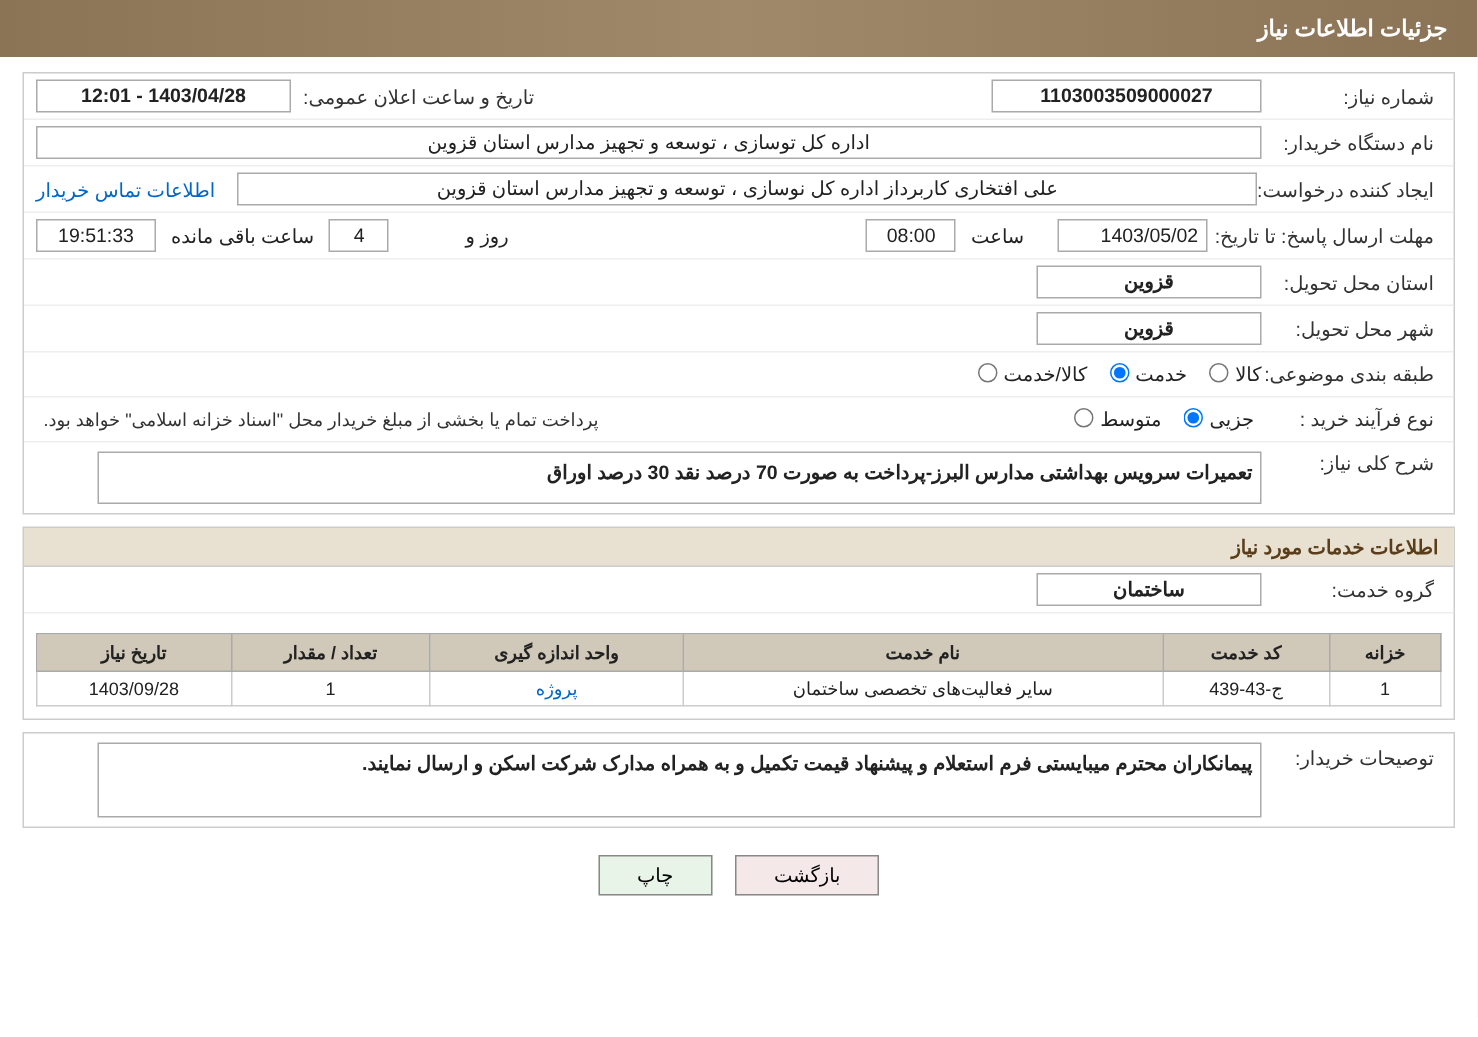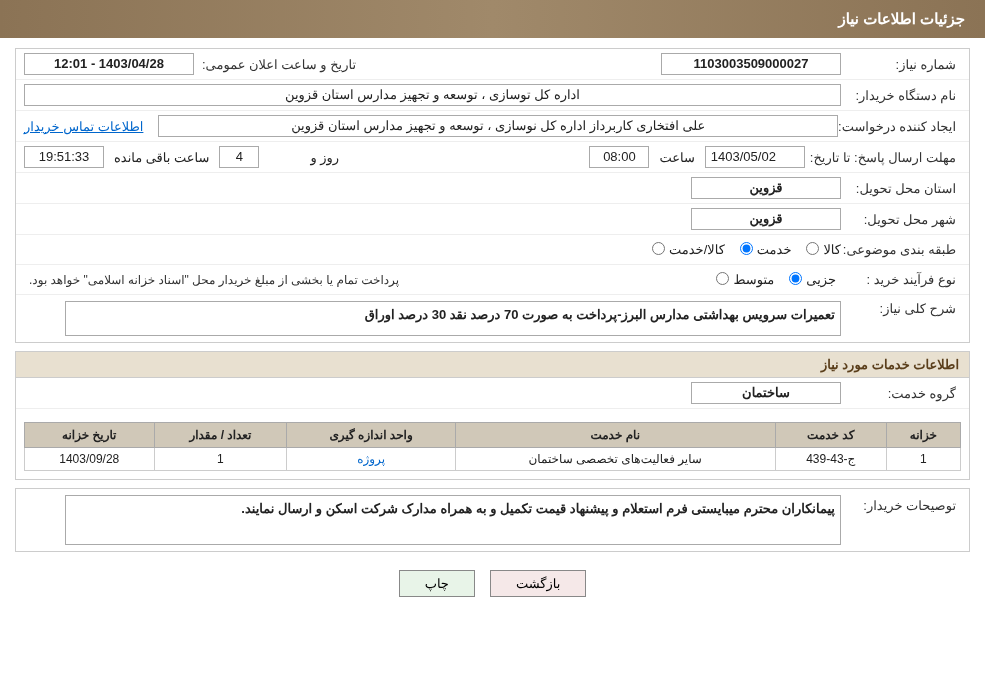--- a/index.html
+++ b/index.html
@@ -77,21 +77,20 @@
       min-width: 350px;
     }
     .date-input {
       border: 1px solid #aaa;
       background: #fff;
       padding: 2px 5px;
       min-height: 22px;
     }
     .link-blue {
       color: #0066cc;
-      text-decoration: underline;
       cursor: pointer;
     }
     .radio-group {
       display: flex;
       gap: 15px;
       align-items: center;
       direction: rtl;
     }
     .radio-item {
       display: flex;
@@ -173,21 +172,21 @@
 
       <div class="info-row">
         <span class="label-cell">ایجاد کننده درخواست:</span>
         <div class="input-box-wide" style="flex:1; min-width:0; text-align:center;">علی افتخاری کاربرداز اداره کل نوسازی ، توسعه و تجهیز مدارس استان قزوین</div>
         <span style="padding-right:10px; padding-left:5px;"></span>
         <span class="link-blue">اطلاعات تماس خریدار</span>
       </div>
 
       <div class="info-row" style="flex-wrap:wrap; gap:5px;">
         <span class="label-cell" style="min-width:130px;">مهلت ارسال پاسخ: تا تاریخ:</span>
-        <div class="date-input" style="min-width:100px; text-align:left;">1403/05/02</div>
+        <div class="date-input" style="min-width:100px; text-align:right;margin-left:12px;">1403/05/02</div>
         <span style="padding:0 5px;">ساعت</span>
         <div class="date-input" style="min-width:60px; text-align:center;">08:00</div>
         <span style="flex:1;"></span>
         <span style="padding:0 5px;margin-left:41px;">روز و</span>
         <div class="date-input" style="min-width:40px; text-align:center;">4</div>
         <span style="padding:0 5px;">ساعت باقی مانده</span>
         <div class="date-input" style="min-width:80px; text-align:center;">19:51:33</div>
       </div>
 
       <div class="info-row">
@@ -253,21 +252,21 @@
 
       <div style="padding: 8px;">
         <table class="table-grid">
           <thead>
             <tr>
               <th>خزانه</th>
               <th>کد خدمت</th>
               <th>نام خدمت</th>
               <th>واحد اندازه گیری</th>
               <th>تعداد / مقدار</th>
-              <th>تاریخ خزانه</th>
+              <th>تاریخ نیاز</th>
             </tr>
           </thead>
           <tbody id="table-body">
           <tr>
       <td>1</td>
       <td>ج-43-439</td>
       <td>سایر فعالیت‌های تخصصی ساختمان</td>
       <td style="color:#0066cc;">پروژه</td>
       <td>1</td>
       <td>1403/09/28</td>

